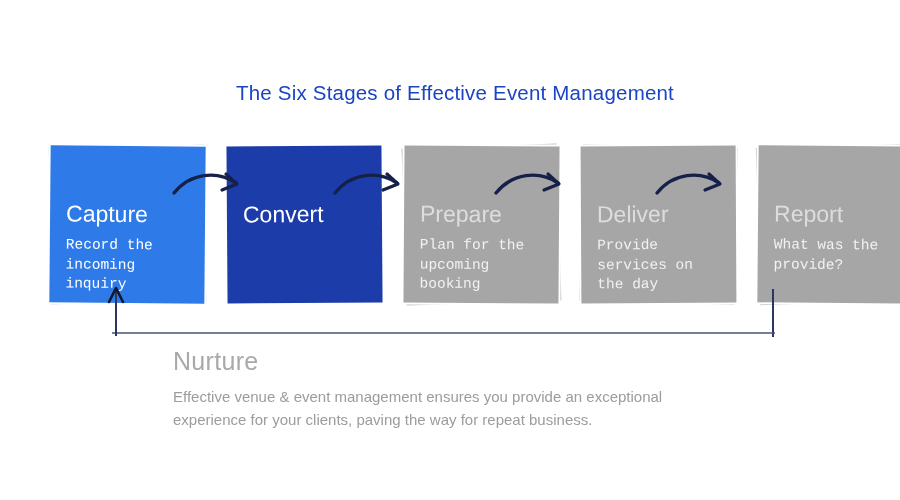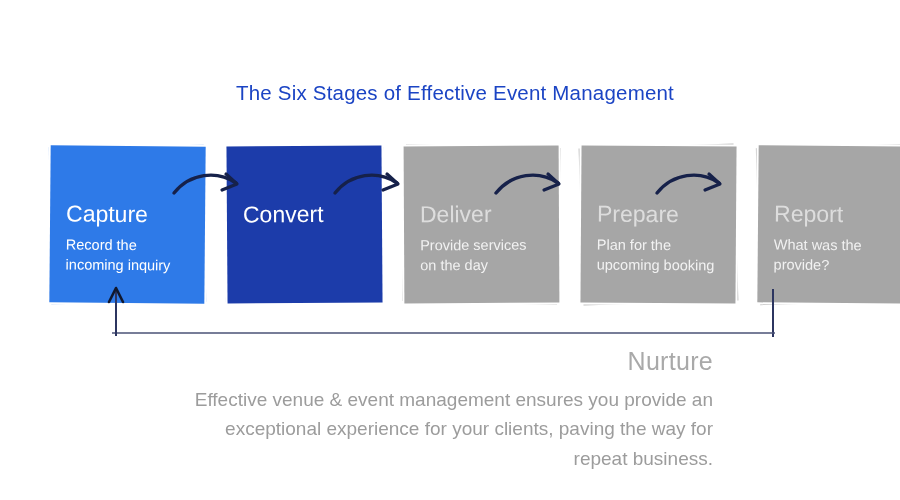--- a/index.html
+++ b/index.html
@@ -25,21 +25,21 @@
     box-shadow:0 0 0 2px #ffffff;
     box-sizing:border-box;
     padding:56px 15px 0 16px;
   }
   .stage h3{
     margin:0 0 9px 0;
     font-size:23px;font-weight:400;color:#ffffff;line-height:1.1;
   }
   .stage p{
     margin:0;
-    font-size:14.5px;font-weight:500;color:#ffffff;line-height:1.33;
+    font-size:14.5px;font-weight:500;color:#ffffff;line-height:1.33;font-family:Liberation Mono, monospace;
   }
   .s0 .front{background:#2e7ae8;transform:rotate(.5deg);}
   .s0 .back {background:#6aa0f0;transform:rotate(-.9deg);}
   .s1 .front{background:#1c3caa;transform:rotate(-.4deg);}
   .s1 .back {background:#4a66c9;transform:rotate(.8deg);}
   .s2 .front{background:#a6a6a6;transform:rotate(.4deg);}
   .s2 .back {background:#bdbdbd;transform:rotate(-1.8deg);}
   .s3 .front{background:#a6a6a6;transform:rotate(-.3deg);}
   .s3 .back {background:#bdbdbd;transform:rotate(1.4deg);}
   .s4 .front{background:#a6a6a6;transform:rotate(.5deg);}
@@ -50,29 +50,29 @@
   .arrow path{fill:none;stroke:#16214a;stroke-linecap:round;stroke-linejoin:round;}
   .arrow .tail{stroke-width:3.4;}
   .arrow .head{stroke-width:3.2;}
   .a0{left:170px;} .a1{left:331px;} .a2{left:492px;} .a3{left:653px;}
   .connector{position:absolute;left:0;top:0;z-index:4;pointer-events:none;}
   .connector .cline{stroke:#2c3560;stroke-width:2;}
   .connector .thin{stroke:#4a5276;stroke-width:1.5;}
   .connector .chead{fill:none;stroke:#10182f;stroke-width:2.6;stroke-linecap:round;stroke-linejoin:round;}
   .nurture{
     position:absolute;left:173px;top:347px;width:540px;
-    text-align:right;
+    text-align:left;
   }
   .nurture h2{
     margin:0 0 9px 0;
     font-size:25px;font-weight:300;color:#a9a9a9;letter-spacing:.3px;
   }
   .nurture p{
     margin:0;
-    font-size:19px;font-weight:400;color:#9c9c9c;line-height:1.55;
+    font-size:15px;font-weight:400;color:#9c9c9c;line-height:1.55;
   }
 </style>
 </head>
 <body>
 
 <h1 class="title">The Six Stages of Effective Event Management</h1>
 
 <div class="stages">
   <div class="stage s0">
     <div class="back"></div>
@@ -80,32 +80,32 @@
       <h3>Capture</h3>
       <p>Record the incoming inquiry</p>
     </div>
   </div>
   <div class="stage s1">
     <div class="back"></div>
     <div class="front">
       <h3>Convert</h3>
     </div>
   </div>
+  <div class="stage s2">
+    <div class="back"></div>
+    <div class="front">
+      <h3>Prepare</h3>
+      <p>Plan for the upcoming booking</p>
+    </div>
+  </div>
   <div class="stage s3">
     <div class="back"></div>
     <div class="front">
       <h3>Deliver</h3>
       <p>Provide services on the day</p>
-    </div>
-  </div>
-  <div class="stage s2">
-    <div class="back"></div>
-    <div class="front">
-      <h3>Prepare</h3>
-      <p>Plan for the upcoming booking</p>
     </div>
   </div>
   <div class="stage s4">
     <div class="back"></div>
     <div class="front">
       <h3>Report</h3>
       <p>What was the provide?</p>
     </div>
   </div>
 </div>

